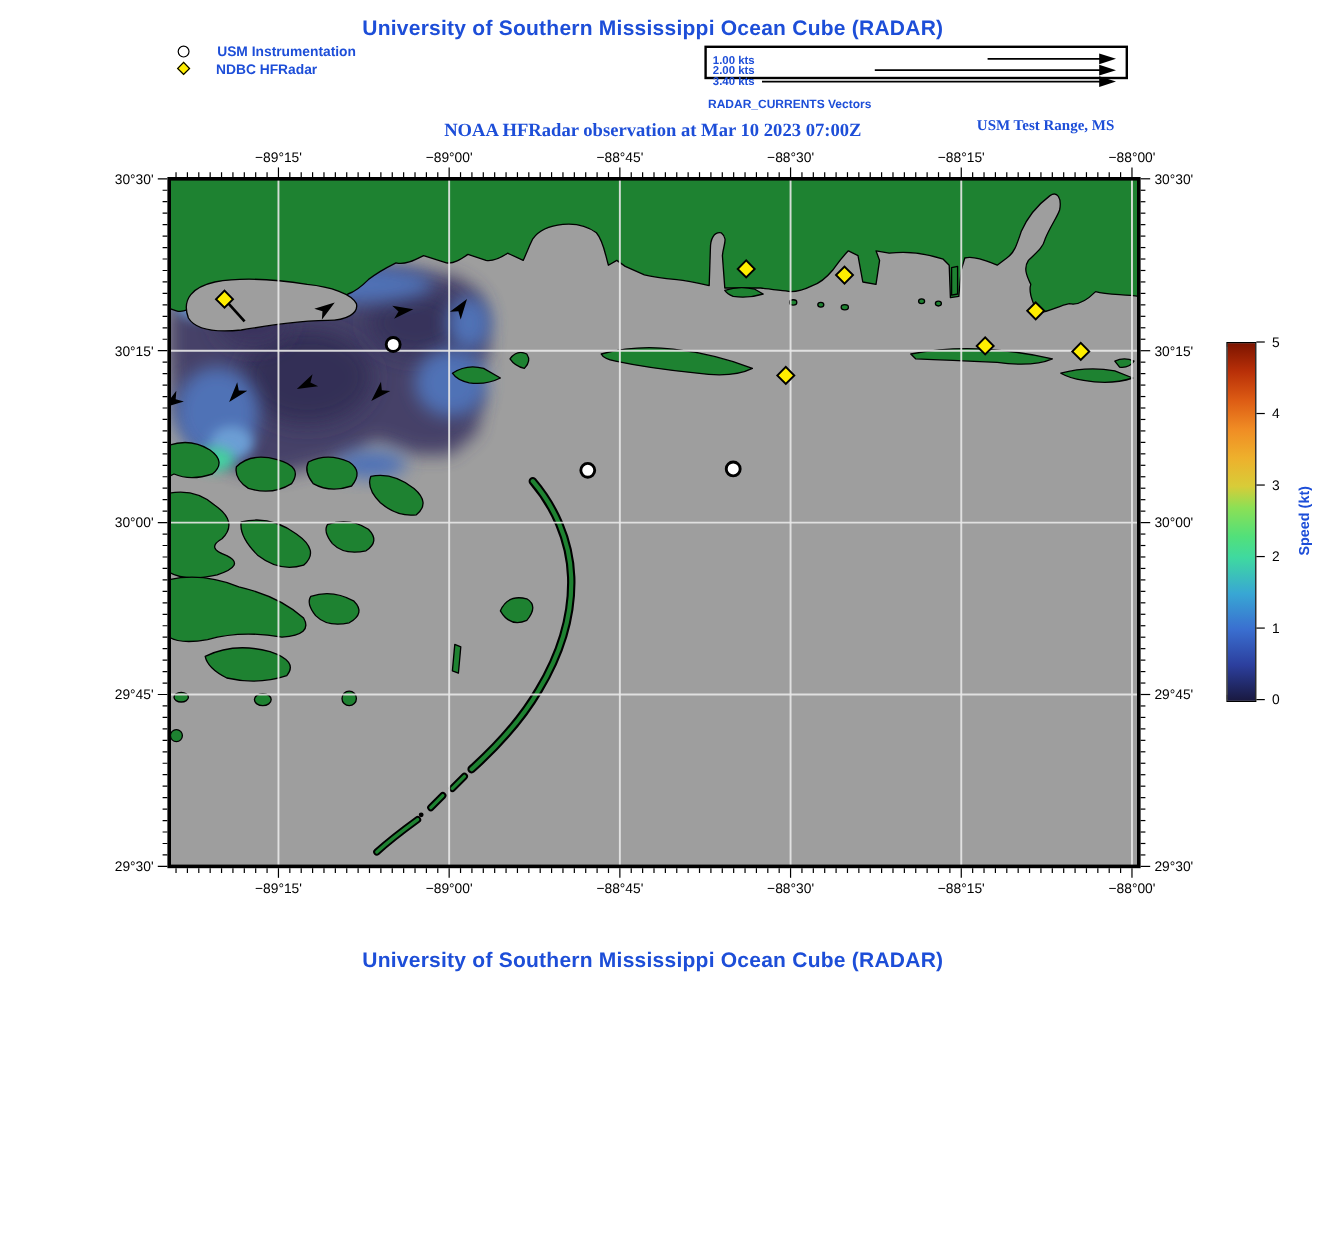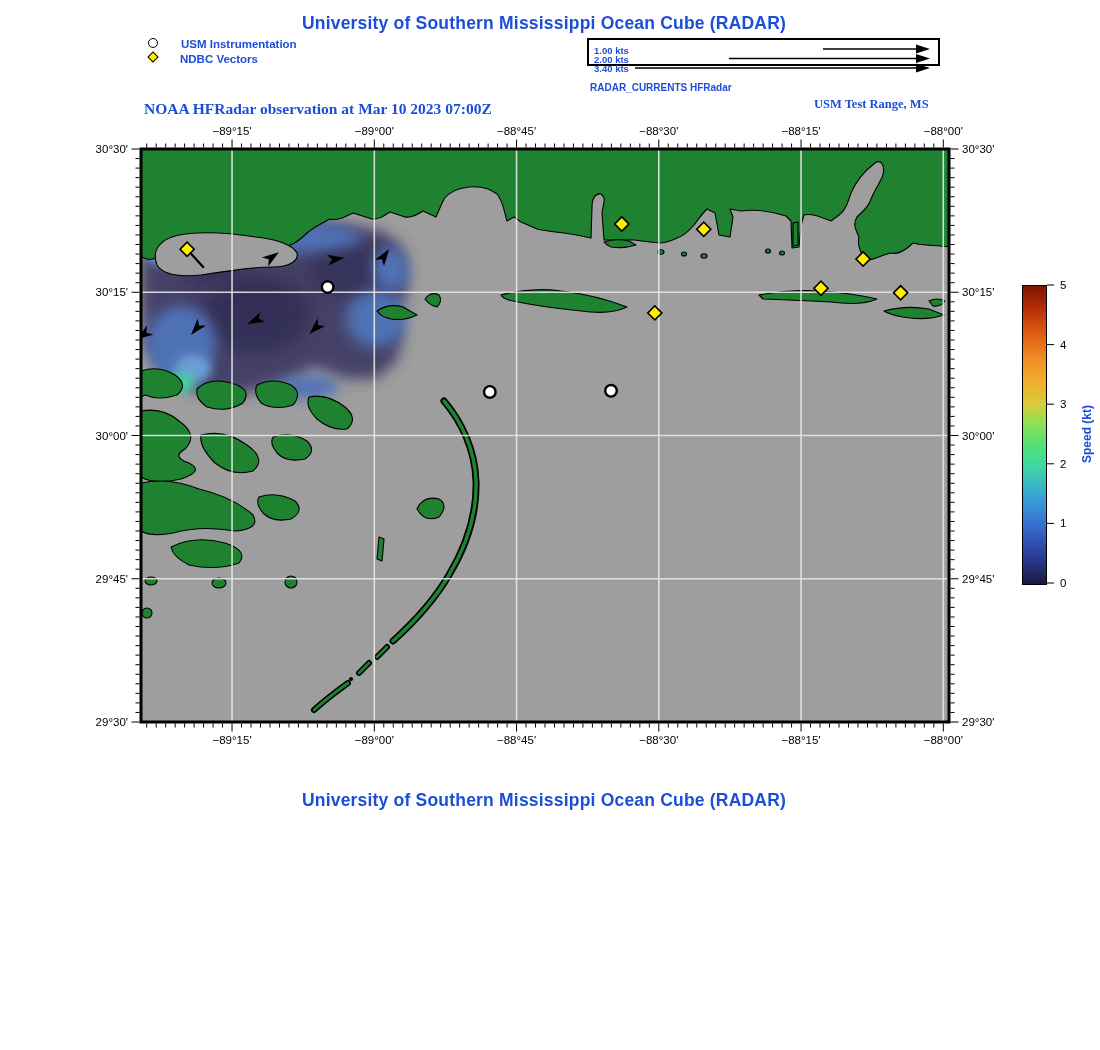--- a/index.html
+++ b/index.html
@@ -13,21 +13,21 @@
   .hdr-legend .row{position:relative;height:15px;display:flex;gap:18px;}
   .hdr-legend .lbl{font-size:11.5px;font-weight:bold;margin-left:5px;}
   .icon-circle{display:inline-block;width:10px;height:10px;border:1.8px solid #000;
          border-radius:50%;background:#fff;box-sizing:border-box;}
   .icon-diamond{display:inline-block;width:8px;height:8px;background:#ffee00;
          border:1.5px solid #000;transform:rotate(45deg);box-sizing:border-box;margin-left:1px;}
   .vscale-box{position:absolute;left:543px;top:38px;width:353px;height:28px;
          border:2.5px solid #000;box-sizing:border-box;background:#fff;}
   .vscale-lbl{position:absolute;left:5px;font-size:9.5px;font-weight:bold;line-height:9px;}
   .vscale-caption{position:absolute;left:546px;top:82px;font-size:10px;font-weight:bold;}
-  .subtitle{position:absolute;left:100px;top:100px;width:800px;
+  .subtitle{position:absolute;left:100px;top:100px;width:800px;text-align:center;
          font-family:"Liberation Serif",serif;font-size:15.5px;font-weight:bold;}
   .region-label{position:absolute;left:770px;top:97px;font-family:"Liberation Serif",serif;
          font-size:12.5px;font-weight:bold;text-align:center;}
   .map{position:absolute;left:97px;top:149px;width:808px;height:573px;background:#9e9e9e;}
   .map svg{position:absolute;left:0;top:0;}
   .overlay{position:absolute;left:0;top:0;pointer-events:none;}
   .grid{stroke:#e8e8e8;stroke-width:1.6;opacity:0.9;}
   .tick{stroke:#000;stroke-width:1;}
   .ticklabel{font-family:"Liberation Sans",sans-serif;font-size:11.5px;fill:#000;}
   .cblabel{font-family:"Liberation Sans",sans-serif;font-size:11.5px;fill:#000;}
@@ -48,38 +48,38 @@
 
   <div class="title-top">University of Southern Mississippi Ocean Cube (RADAR)</div>
 
   <div class="hdr-legend">
     <div class="row">
       <span class="icon-circle"></span>
       <span class="lbl">USM Instrumentation</span>
     </div>
     <div class="row">
       <span class="icon-diamond"></span>
-      <span class="lbl">NDBC Vectors</span>
+      <span class="lbl">NDBC HFRadar</span>
     </div>
   </div>
 
   <div class="vscale-box">
     <span class="vscale-lbl" style="top:6px">1.00 kts</span>
     <span class="vscale-lbl" style="top:15px">2.00 kts</span>
     <span class="vscale-lbl" style="top:24px">3.40 kts</span>
     <svg id="vscale-svg" width="348" height="35">
         <line x1="234" y1="9" x2="329" y2="9" stroke="#000" stroke-width="1.4"></line>
         <path d="M327,4.5 L341,9 L327,13.5 Z" fill="#000"></path>
         <line x1="140" y1="18.5" x2="329" y2="18.5" stroke="#000" stroke-width="1.4"></line>
         <path d="M327,14 L341,18.5 L327,23 Z" fill="#000"></path>
         <line x1="46" y1="28" x2="329" y2="28" stroke="#000" stroke-width="1.4"></line>
         <path d="M327,23.5 L341,28 L327,32.5 Z" fill="#000"></path>
       </svg>
   </div>
-  <div class="vscale-caption">RADAR_CURRENTS HFRadar</div>
+  <div class="vscale-caption">RADAR_CURRENTS Vectors</div>
 
   <div class="subtitle">NOAA HFRadar observation at Mar 10 2023 07:00Z</div>
   <div class="region-label">USM Test Range, MS</div>
 
   <div class="map">
     <svg id="map-static" width="808" height="573" viewBox="0 0 808 573">
       <defs>
         <filter id="b5" x="-50%" y="-50%" width="200%" height="200%">
             <feGaussianBlur stdDeviation="5"></feGaussianBlur>
           </filter>

